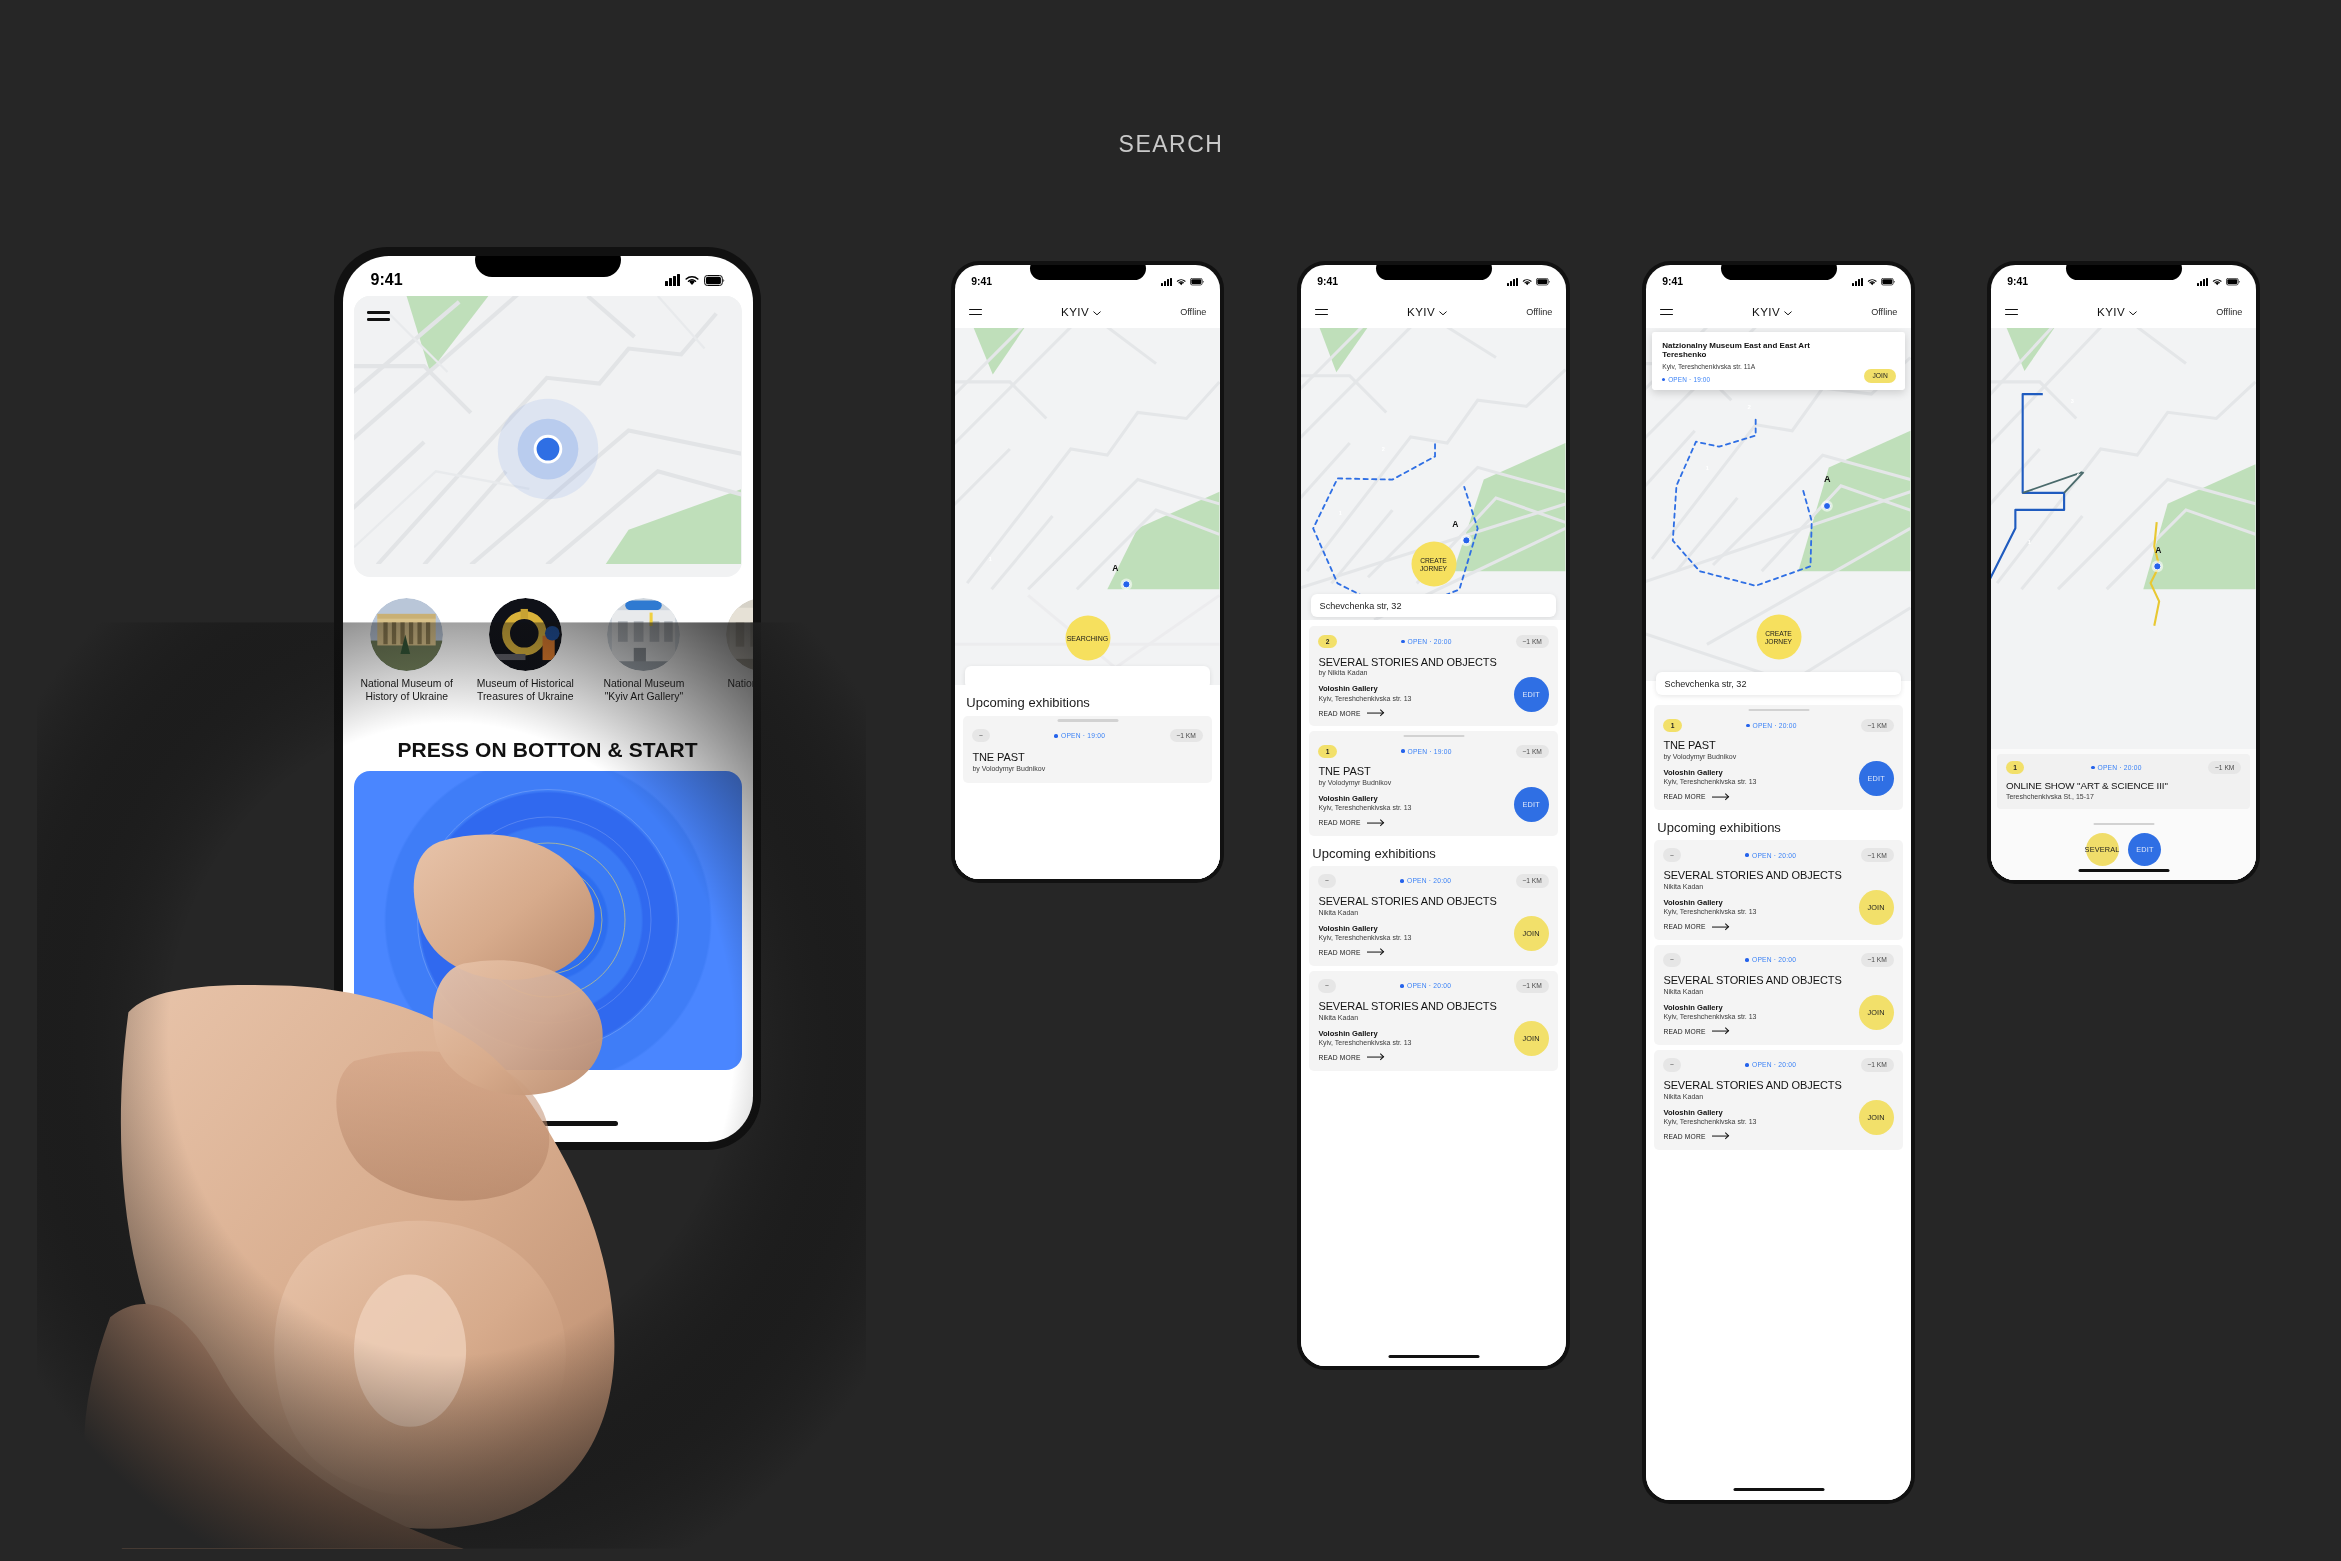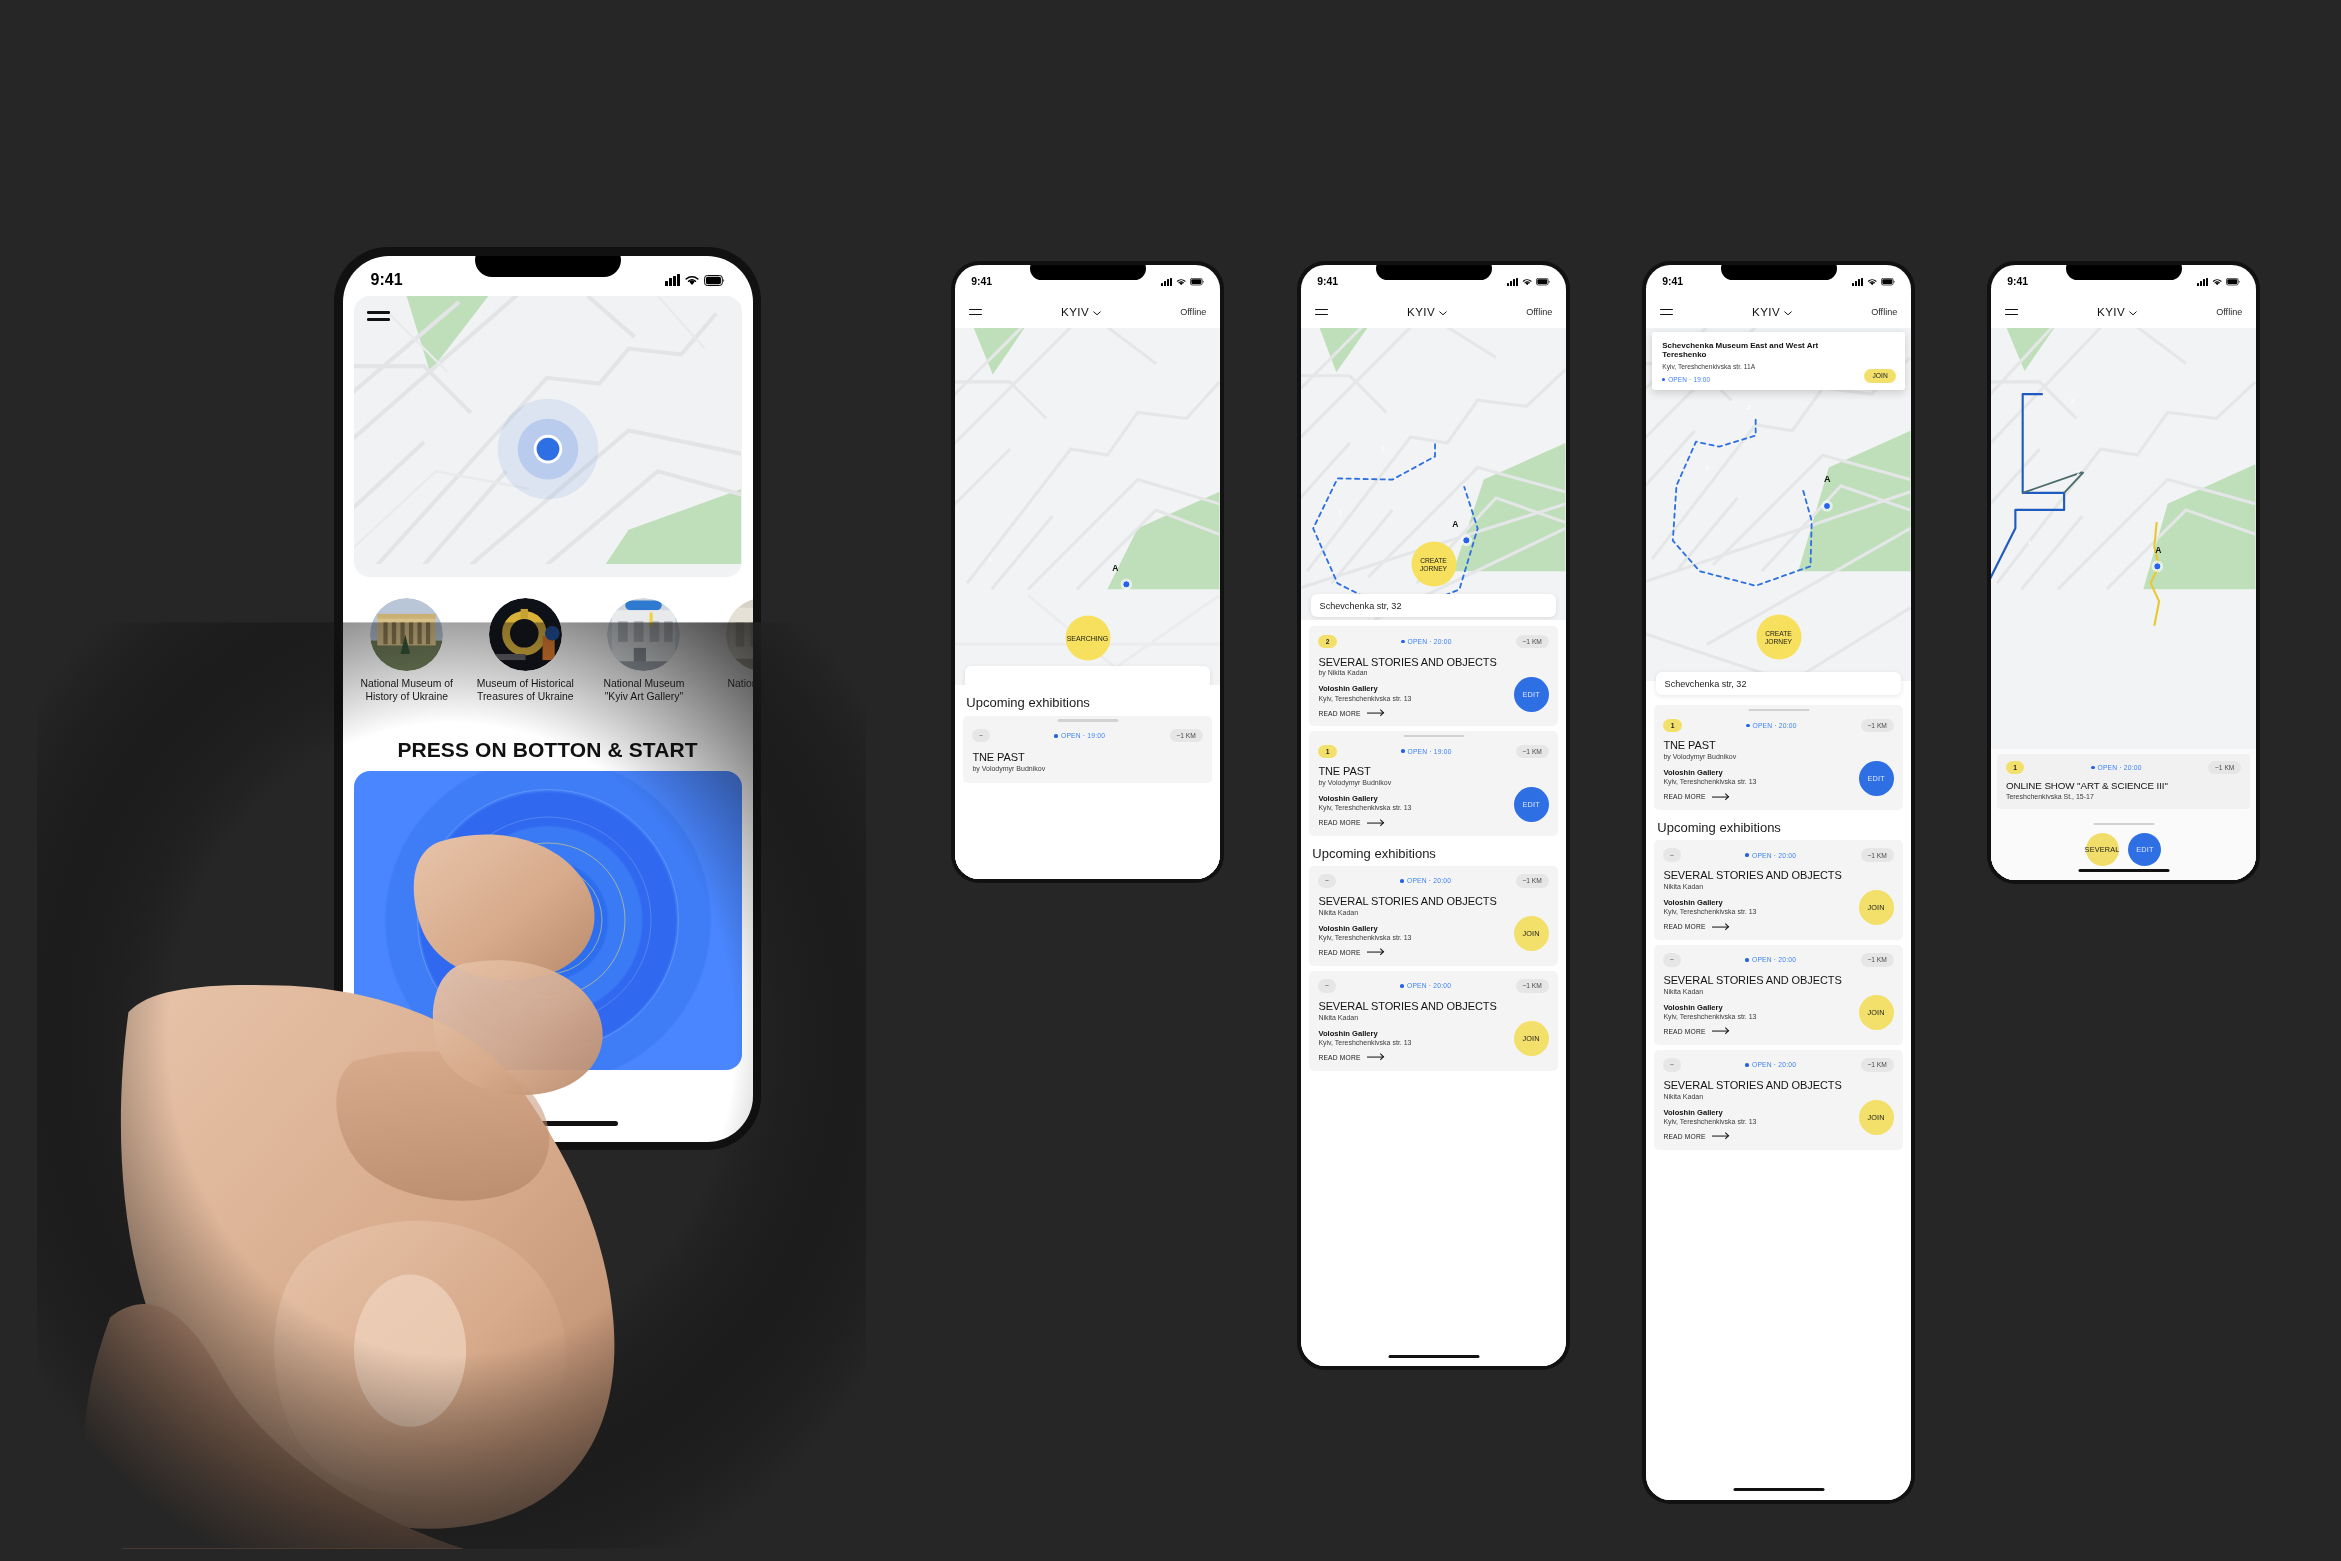--- a/index.html
+++ b/index.html
@@ -194,20 +194,21 @@
   .sm .roundbtn { width: 35px; height: 35px; font-size: 7.3px; }
   .sm .grabber { width: 61px; height: 2.4px; }
   .sm .homebar { width: 91px; height: 3px; }
   .sm .searchbar { height: 23px; padding: 0 8.5px; font-size: 9.1px; }
 </style>
 </head>
 <body>
 
 <div class="stage">
 
+  <div class="page-title">SEARCH</div>
 
   <div class="phone" id="phone1">
     <div class="screen">
 
       <div class="notch-pill" style="left:50%;transform:translateX(-50%);top:-12.2px;width:146px;height:34px;"></div>
 
       <div class="statusbar" style="height:41px;padding:0 28px;top:3.7px;">
         <div class="st-time" style="font-size:16px;">9:41</div>
         <div class="st-icons">
           <div class="bars">
@@ -785,21 +786,21 @@
             <path d="M50 400 L150 280"></path>
             <path d="M-10 420 L434 270"></path>
             <path d="M100 520 L434 330"></path>
             <path d="M-10 500 L230 580"></path>
             <path d="M240 580 L434 460"></path>
           </g>
           <path d="M180 152 L180 178 L120 196 L82 188 L50 260 L44 350 L88 400 L180 424 L270 392 L272 318 L258 268" stroke="#2f6fe4" stroke-width="3" stroke-dasharray="7 7" fill="none" stroke-linecap="round" stroke-linejoin="round"></path>
         </svg>
 
         <div class="infocard" style="left:6.1px;right:6.1px;top:4.9px;padding:8.5px 9.8px 7.3px;">
-          <div class="ttl" style="font-size:8px;max-width:82%;">Schevchenka Museum East and West Art Tereshenko</div>
+          <div class="ttl" style="font-size:8px;max-width:82%;">Natzionalny Museum East and East Art Tereshenko</div>
           <div class="adr" style="font-size:6.7px;margin-top:2.4px;">Kyiv, Tereshchenkivska str. 11A</div>
           <div class="open" style="font-size:6.4px;margin-top:6.1px;gap:3px;">
               <span class="bullet" style="width:3px;height:3px;"></span>
               <span>OPEN · 19:00</span>
             </div>
           <div class="pillbtn" style="right:8.5px;bottom:7.3px;width:32px;height:13.4px;font-size:6.7px;">JOIN</div>
           <div class="xbtn" style="right:8px;top:6.1px;">
             <svg width="8.5" height="8.5" viewBox="0 0 14 14">
                 <path d="M1 1 L13 13 M13 1 L1 13" stroke="#111" stroke-width="1.9" stroke-linecap="round"></path>
               </svg>

